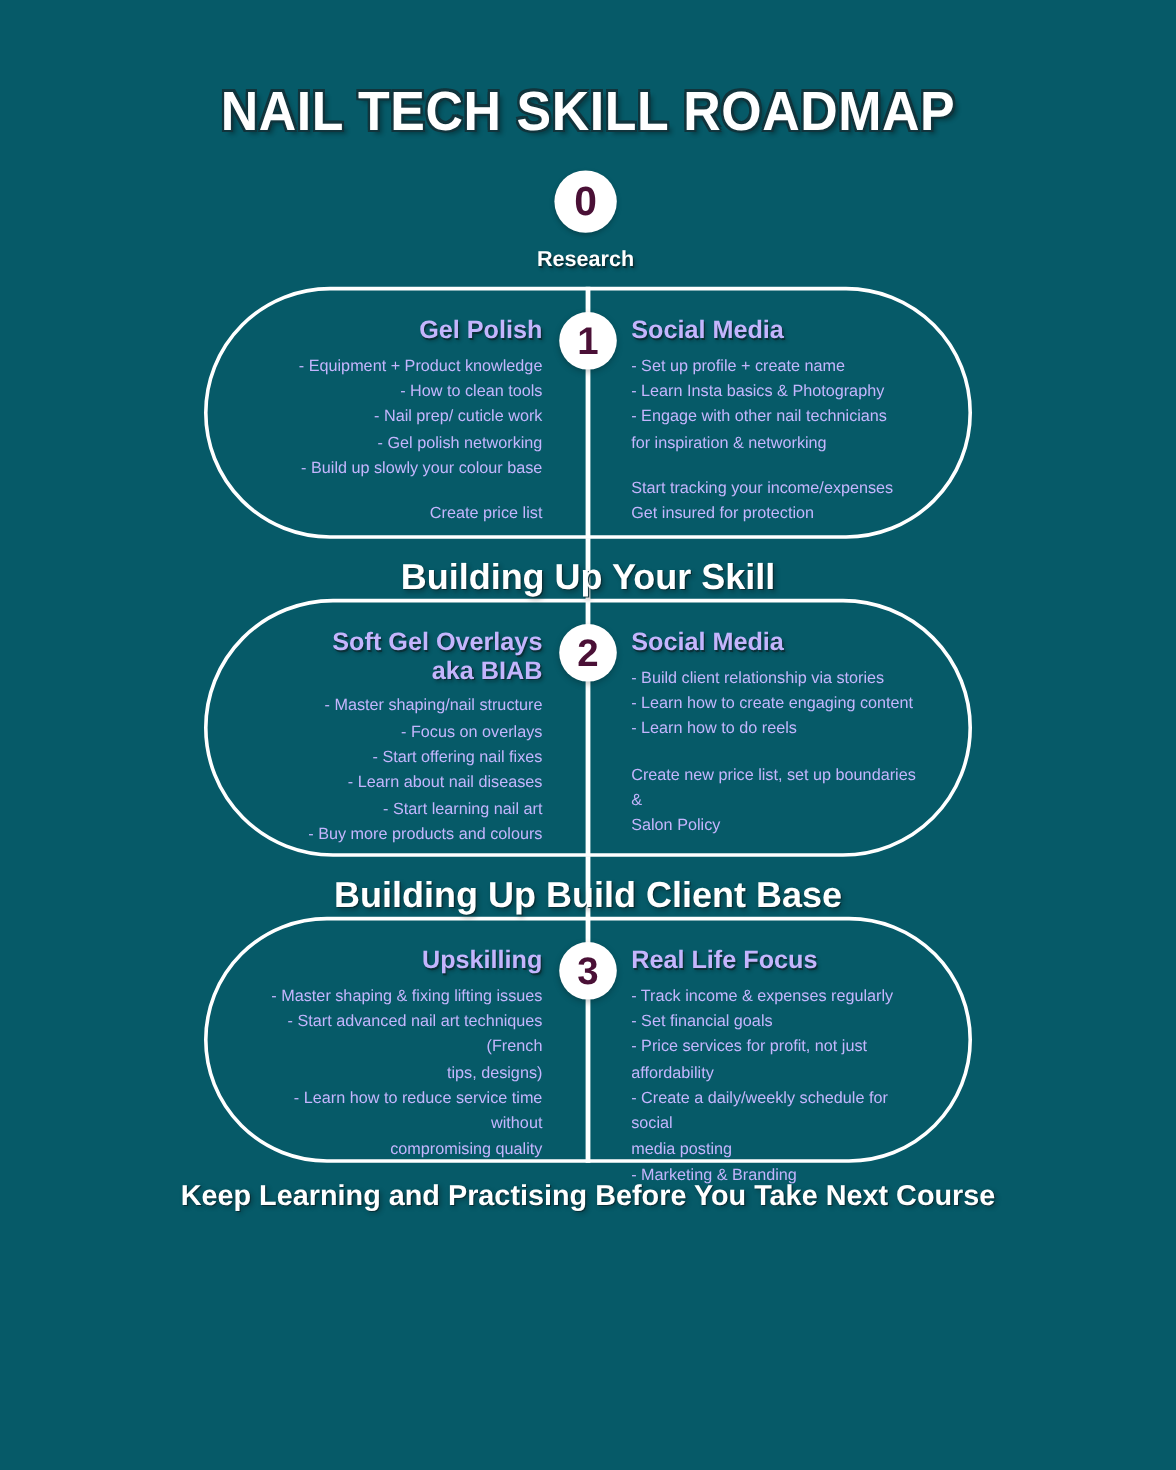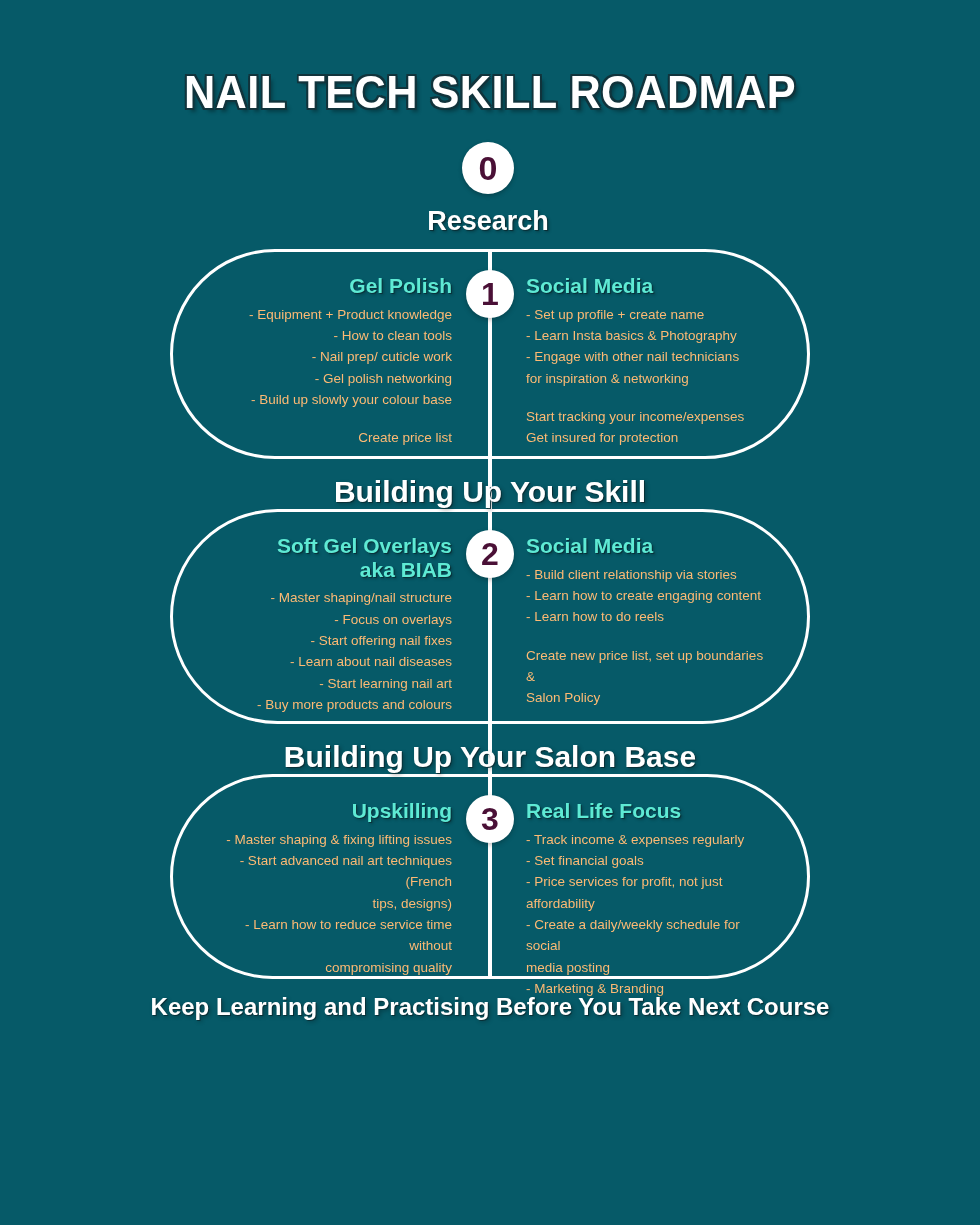--- a/index.html
+++ b/index.html
@@ -53,21 +53,21 @@
     font-size:34px;
     font-weight:bold;
     display:flex;
     align-items:center;
     justify-content:center;
     line-height:1;
     box-shadow:0 2px 4px rgba(0,0,0,.25);
   }
   .research-label {
     margin-top:12px;
-    font-size:27px;
+    font-size:18px;
     font-weight:bold;
     color:#ffffff;
     text-shadow:1px 1px 0 rgba(10,45,52,.9), 2px 2px 3px rgba(0,0,0,.3);
     white-space:nowrap;
   }
   .research-notes {
     margin-left:12px;
     margin-top:6px;
     font-size:14px;
     line-height:1.42;
@@ -97,29 +97,29 @@
     padding-top:22px;
     position:relative;
   }
   .col-left  { padding-right:22px; padding-left:34px; text-align:right; }
   .col-right { padding-left:22px;  padding-right:34px; text-align:left; }
 
   .col-head {
     font-size:21px;
     font-weight:bold;
     line-height:1.12;
-    color:#5eead4;
+    color:#c4b5fd;
     text-shadow:1px 1px 0 rgba(10,45,52,.85), 2px 2px 3px rgba(0,0,0,.28);
     margin-bottom:6px;
     white-space:nowrap;
   }
   .col-left .col-head  { padding-right:16px; }
   .col-right .col-head { padding-left:14px; }
 
-  .col-list { font-size:13.5px; line-height:1.58; color:#fdba74; }
+  .col-list { font-size:13.5px; line-height:1.58; color:#c4b5fd; }
   .col-left .col-list  { padding-right:16px; }
   .col-right .col-list { padding-left:14px; }
   .col-list .gap { height:17px; }
 
   
   .divider {
     position:absolute;
     left:50%;
     transform:translateX(-50%);
     width:4px;
@@ -249,21 +249,21 @@
           <div>- Build client relationship via stories</div>
           <div>- Learn how to create engaging content</div>
           <div>- Learn how to do reels</div>
           <div class="gap"></div>
           <div>Create new price list, set up boundaries &amp;</div>
           <div>Salon Policy</div>
         </div>
       </div>
     </div>
     <div class="connector c2"></div>
-    <div class="caption mid">Building Up Your Salon Base</div>
+    <div class="caption mid">Building Up Build Client Base</div>
   </div>
 
   <div class="stage-wrap">
     <div class="capsule s3">
       <div class="divider"></div>
       <div class="stage-badge">3</div>
 
       <div class="col col-left">
         <div class="col-head">Upskilling</div>
         <div class="col-list">

